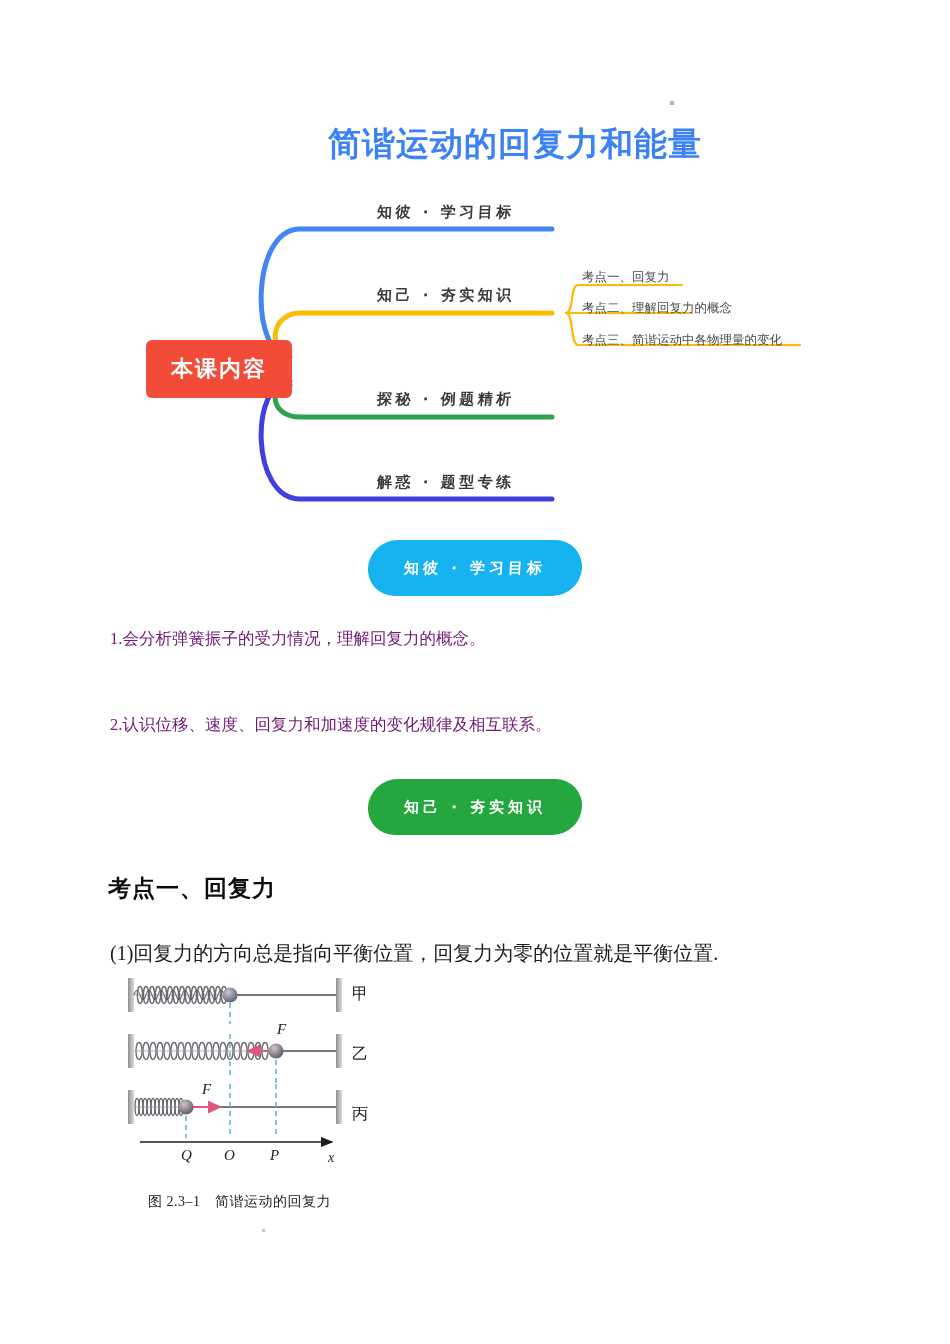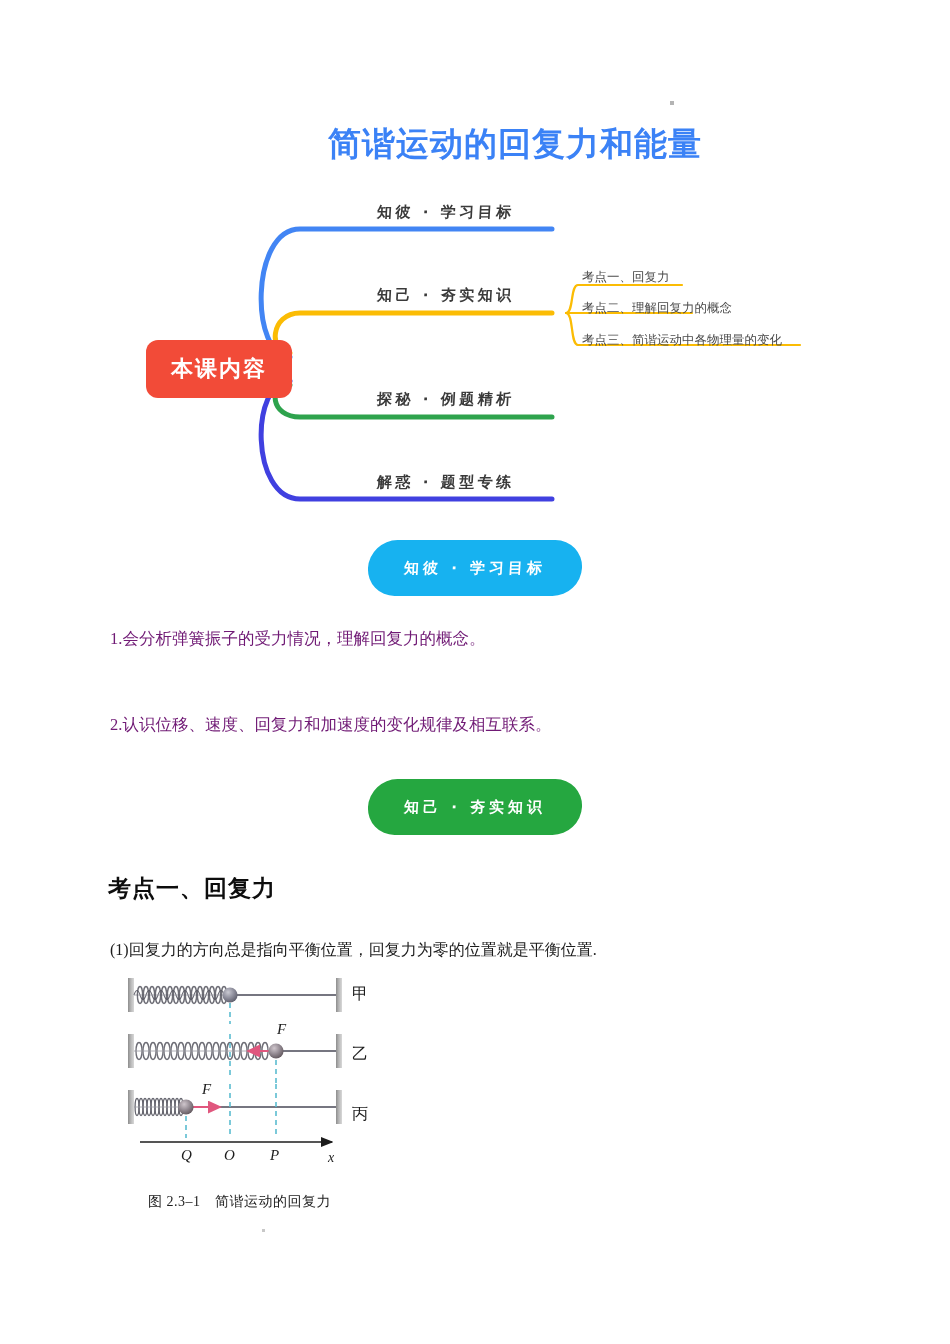--- a/index.html
+++ b/index.html
@@ -45,21 +45,21 @@
     position: absolute;
     left: 100px; top: 185px;
     width: 750px; height: 330px;
   }
   .mindmap svg { position:absolute; left:0; top:0; }
   .mm-center {
     position: absolute;
     left: 46px; top: 155px;
     width: 146px; height: 58px;
     background: #f24b38;
-    border-radius: 12px;
+    border-radius: 6px;
     display: flex;
     align-items: center;
     justify-content: center;
     color: #ffffff;
     font-family: "Liberation Sans", "DejaVu Sans", sans-serif;
     font-weight: bold;
     font-size: 22px;
     letter-spacing: 2px;
   }
   .mm-branch-label {
@@ -133,21 +133,21 @@
     font-family: "Liberation Sans", "DejaVu Sans", sans-serif;
     font-weight: bold;
     font-size: 23px;
     letter-spacing: 1px;
     color: #0d0d0d;
   }
   .para1 {
     position: absolute;
     left: 110px; top: 940px;
     width: 760px;
-    font-size: 16px;
+    font-size: 20px;
     color: #1c1c1c;
   }
 
   
   .figure {
     position: absolute;
     left: 120px; top: 972px;
     width: 300px; height: 200px;
   }
   .figure svg { position: absolute; left: 0; top: 0; }

